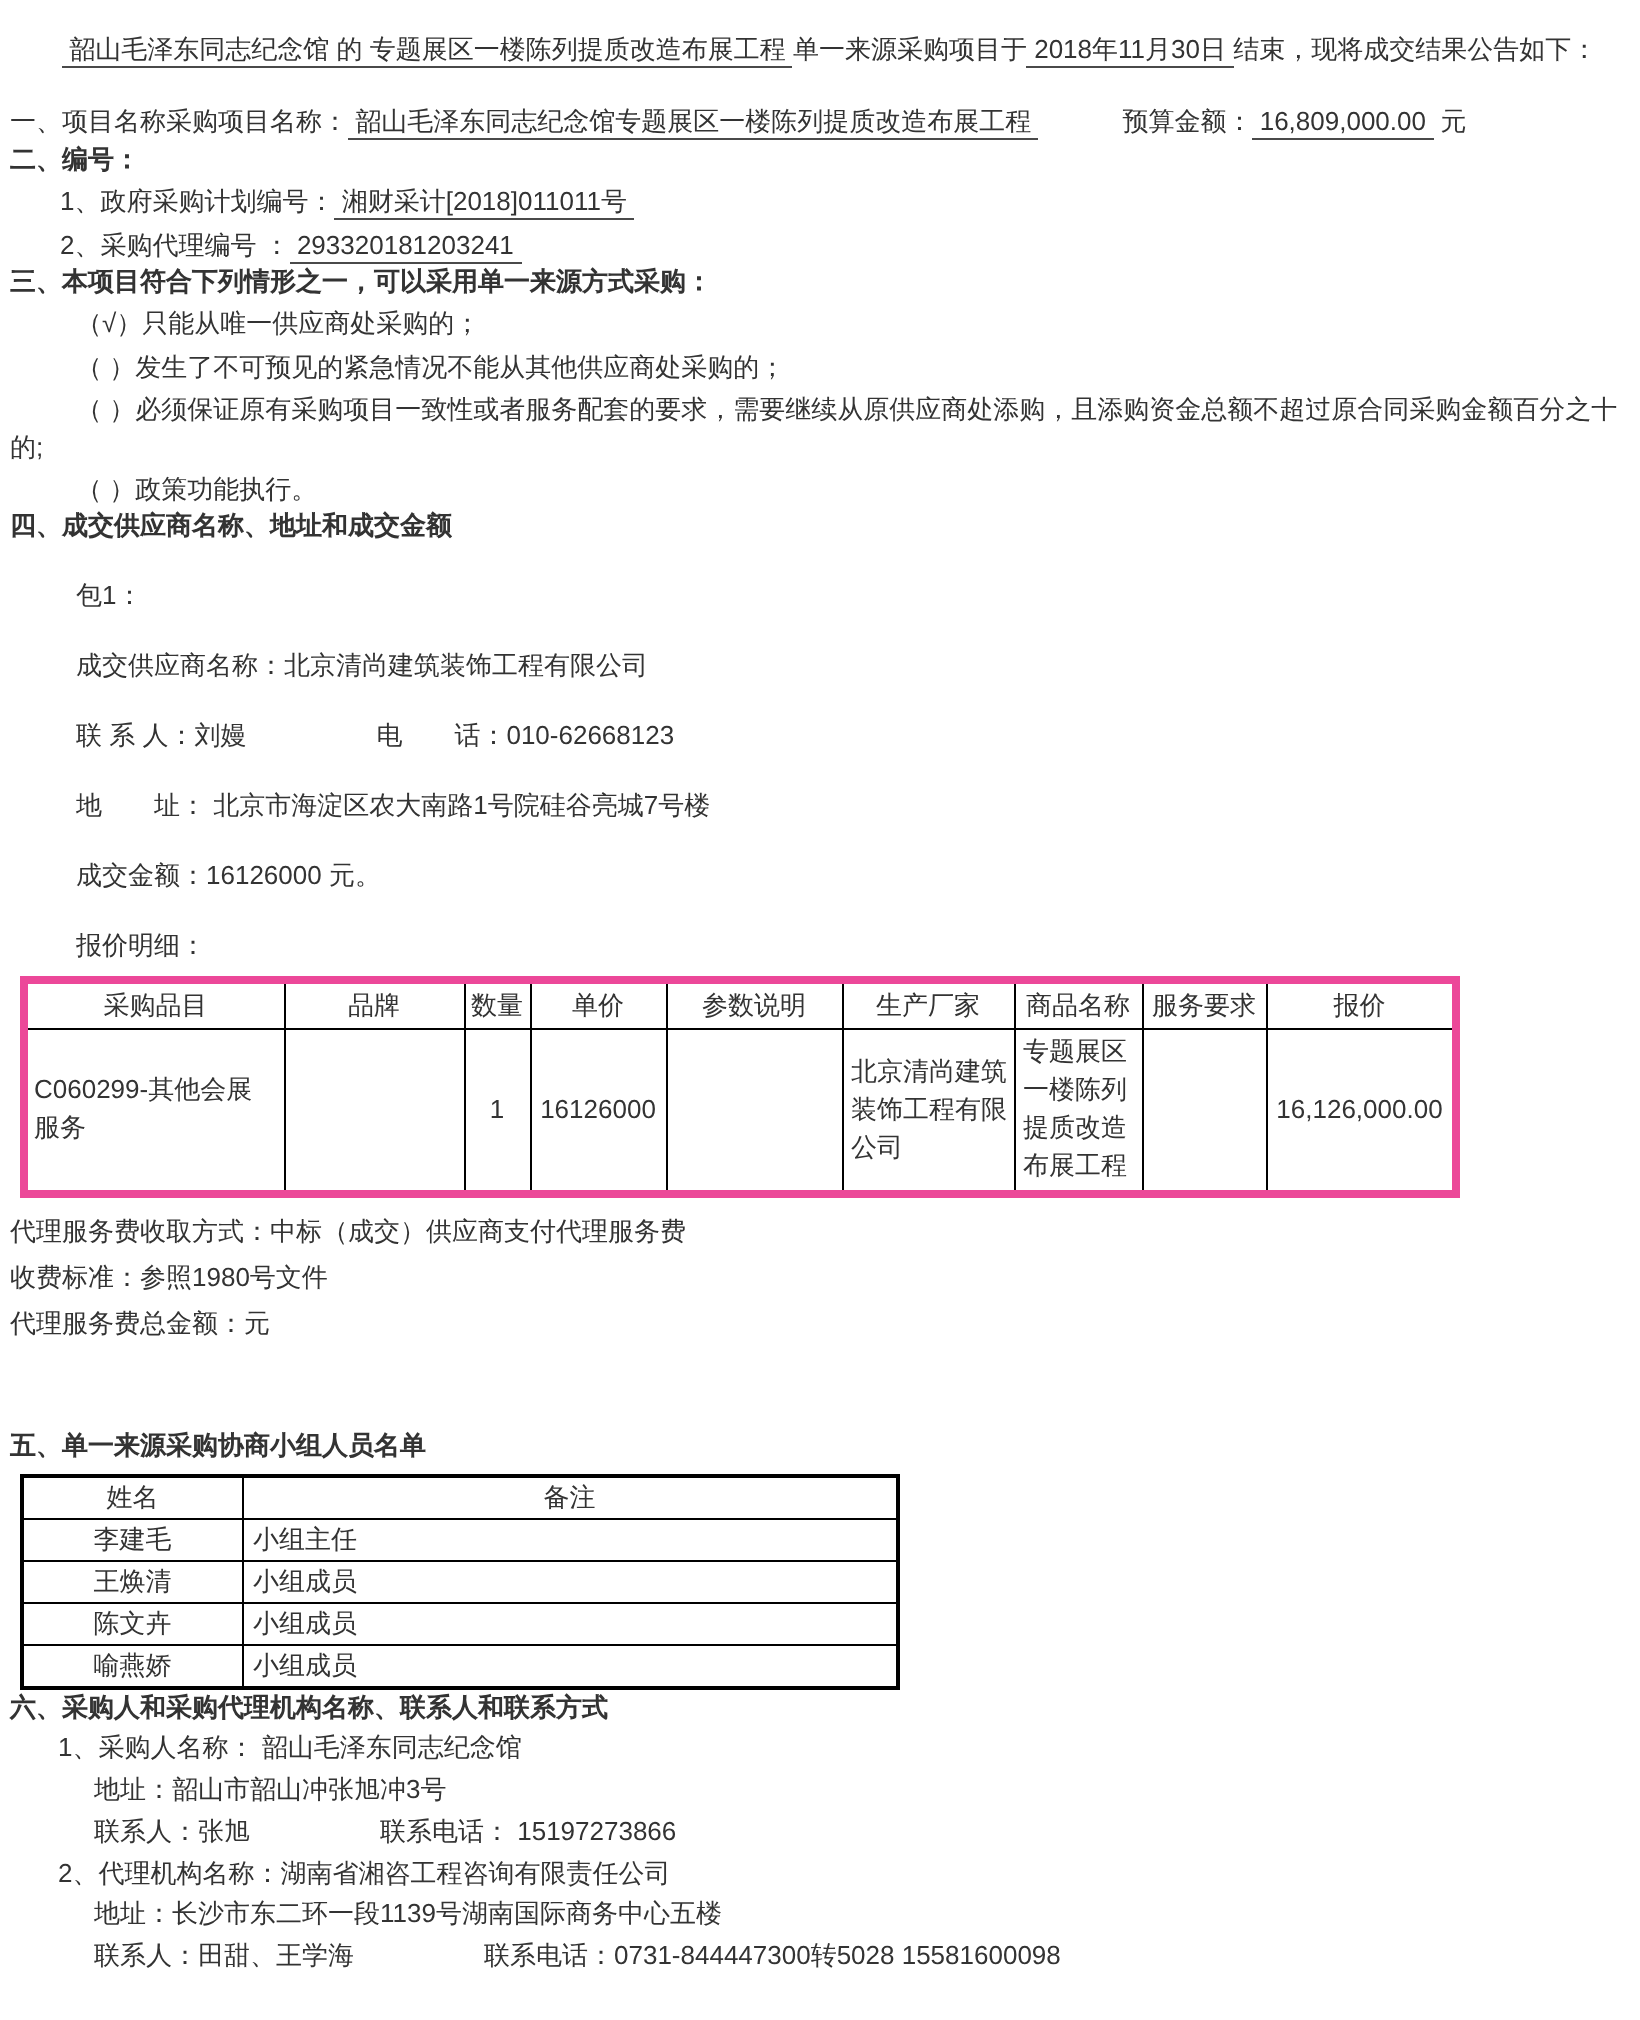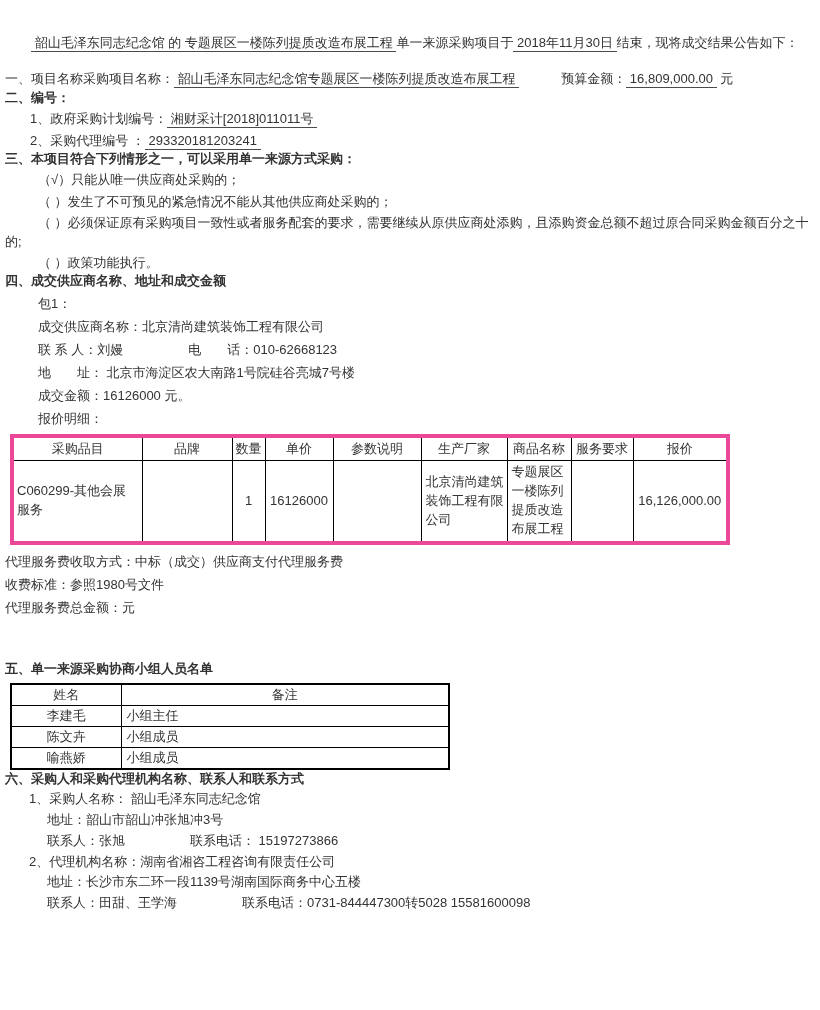--- a/index.html
+++ b/index.html
@@ -9,28 +9,28 @@
     background: #ffffff;
     color: #333333;
     font-family: "Liberation Sans", "DejaVu Sans", sans-serif;
     font-size: 13px;
     padding: 12px 6px 10px 5px;
     overflow: hidden;
   }
   p { margin: 0; white-space: pre-wrap; line-height: 1.5; }
   .bold { font-weight: normal; }
   .u { border-bottom: 1px solid #4a4a4a; padding-bottom: 1px; white-space: pre-wrap; }
-  .intro { text-indent: 2em; line-height: 1.65; margin-top: 20px; }
+  .intro { text-indent: 2em; line-height: 1.65; margin-top: 2px; }
   .sec-heading { font-weight: bold; line-height: 1.4; }
   .mt16 { margin-top: 16px; }
   .mt20 { }
   .mt42 { margin-top: 42px; }
   .sub-item { padding-left: 25px; line-height: 1.5; margin-top: 2px; }
   .option { text-indent: 33px; line-height: 1.48; margin-top: 2px; }
-  .s4line { padding-left: 33px; line-height: 1.62; margin-top: 2px; }
+  .s4line { padding-left: 33px; line-height: 1.62; margin-top: 14px; }
   .fee-line { line-height: 1.62; margin-top: 2px; }
   .s6num { padding-left: 24px; line-height: 1.52; margin-top: 1px; }
   .s6sub { padding-left: 42px; line-height: 1.52; margin-top: 1px; }
   .gap-budget { display: inline-block; width: 42px; }
 
   table { border-collapse: collapse; table-layout: fixed; margin-left: 5px; }
   .quote-table { width: 716px; margin-top: 5px; border: 4px solid #ec4899; padding-left: 33px; }
   .quote-table th, .quote-table td {
     border: 1px solid #000; font-weight: normal; padding: 2px 3px;
     word-break: break-all; overflow: hidden; text-align: center;
@@ -129,20 +129,24 @@
       <th>姓名</th>
       <th>备注</th>
     </tr>
   </thead>
   <tbody>
     <tr>
       <td>李建毛</td>
       <td>小组主任</td>
     </tr>
     <tr>
+      <td>王焕清</td>
+      <td>小组成员</td>
+    </tr>
+    <tr>
       <td>陈文卉</td>
       <td>小组成员</td>
     </tr>
     <tr>
       <td>喻燕娇</td>
       <td>小组成员</td>
     </tr>
   </tbody>
 </table>
 

